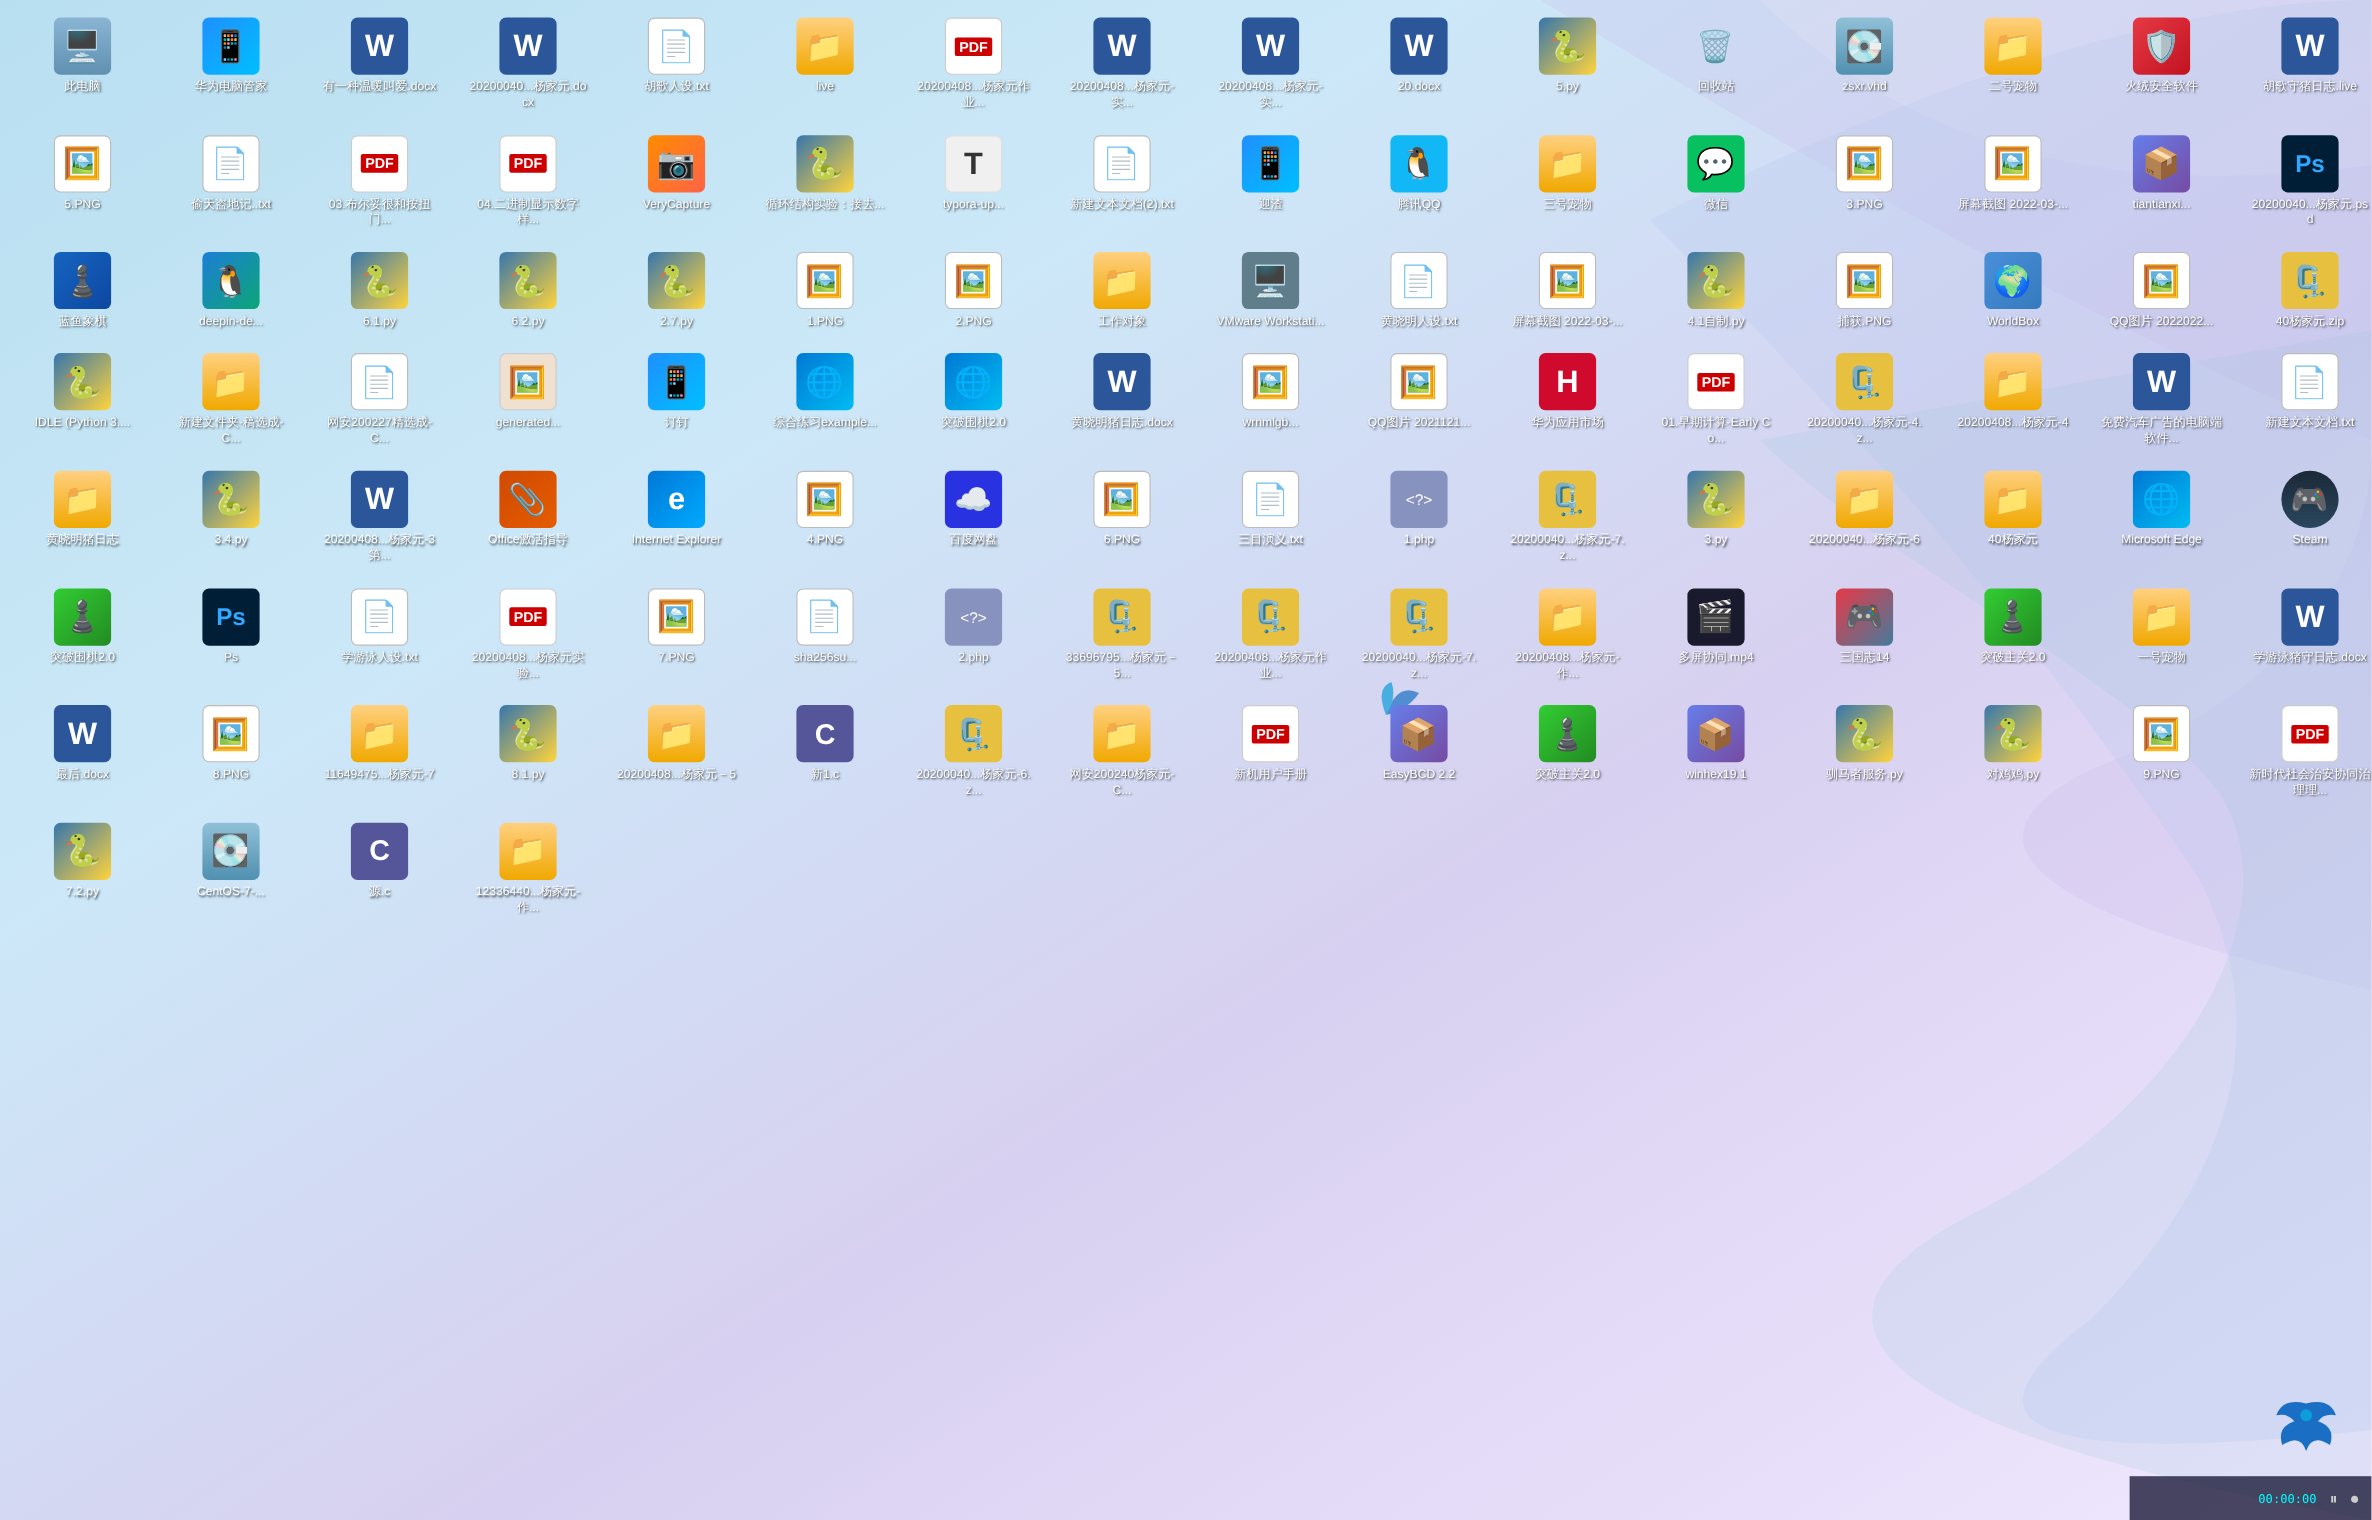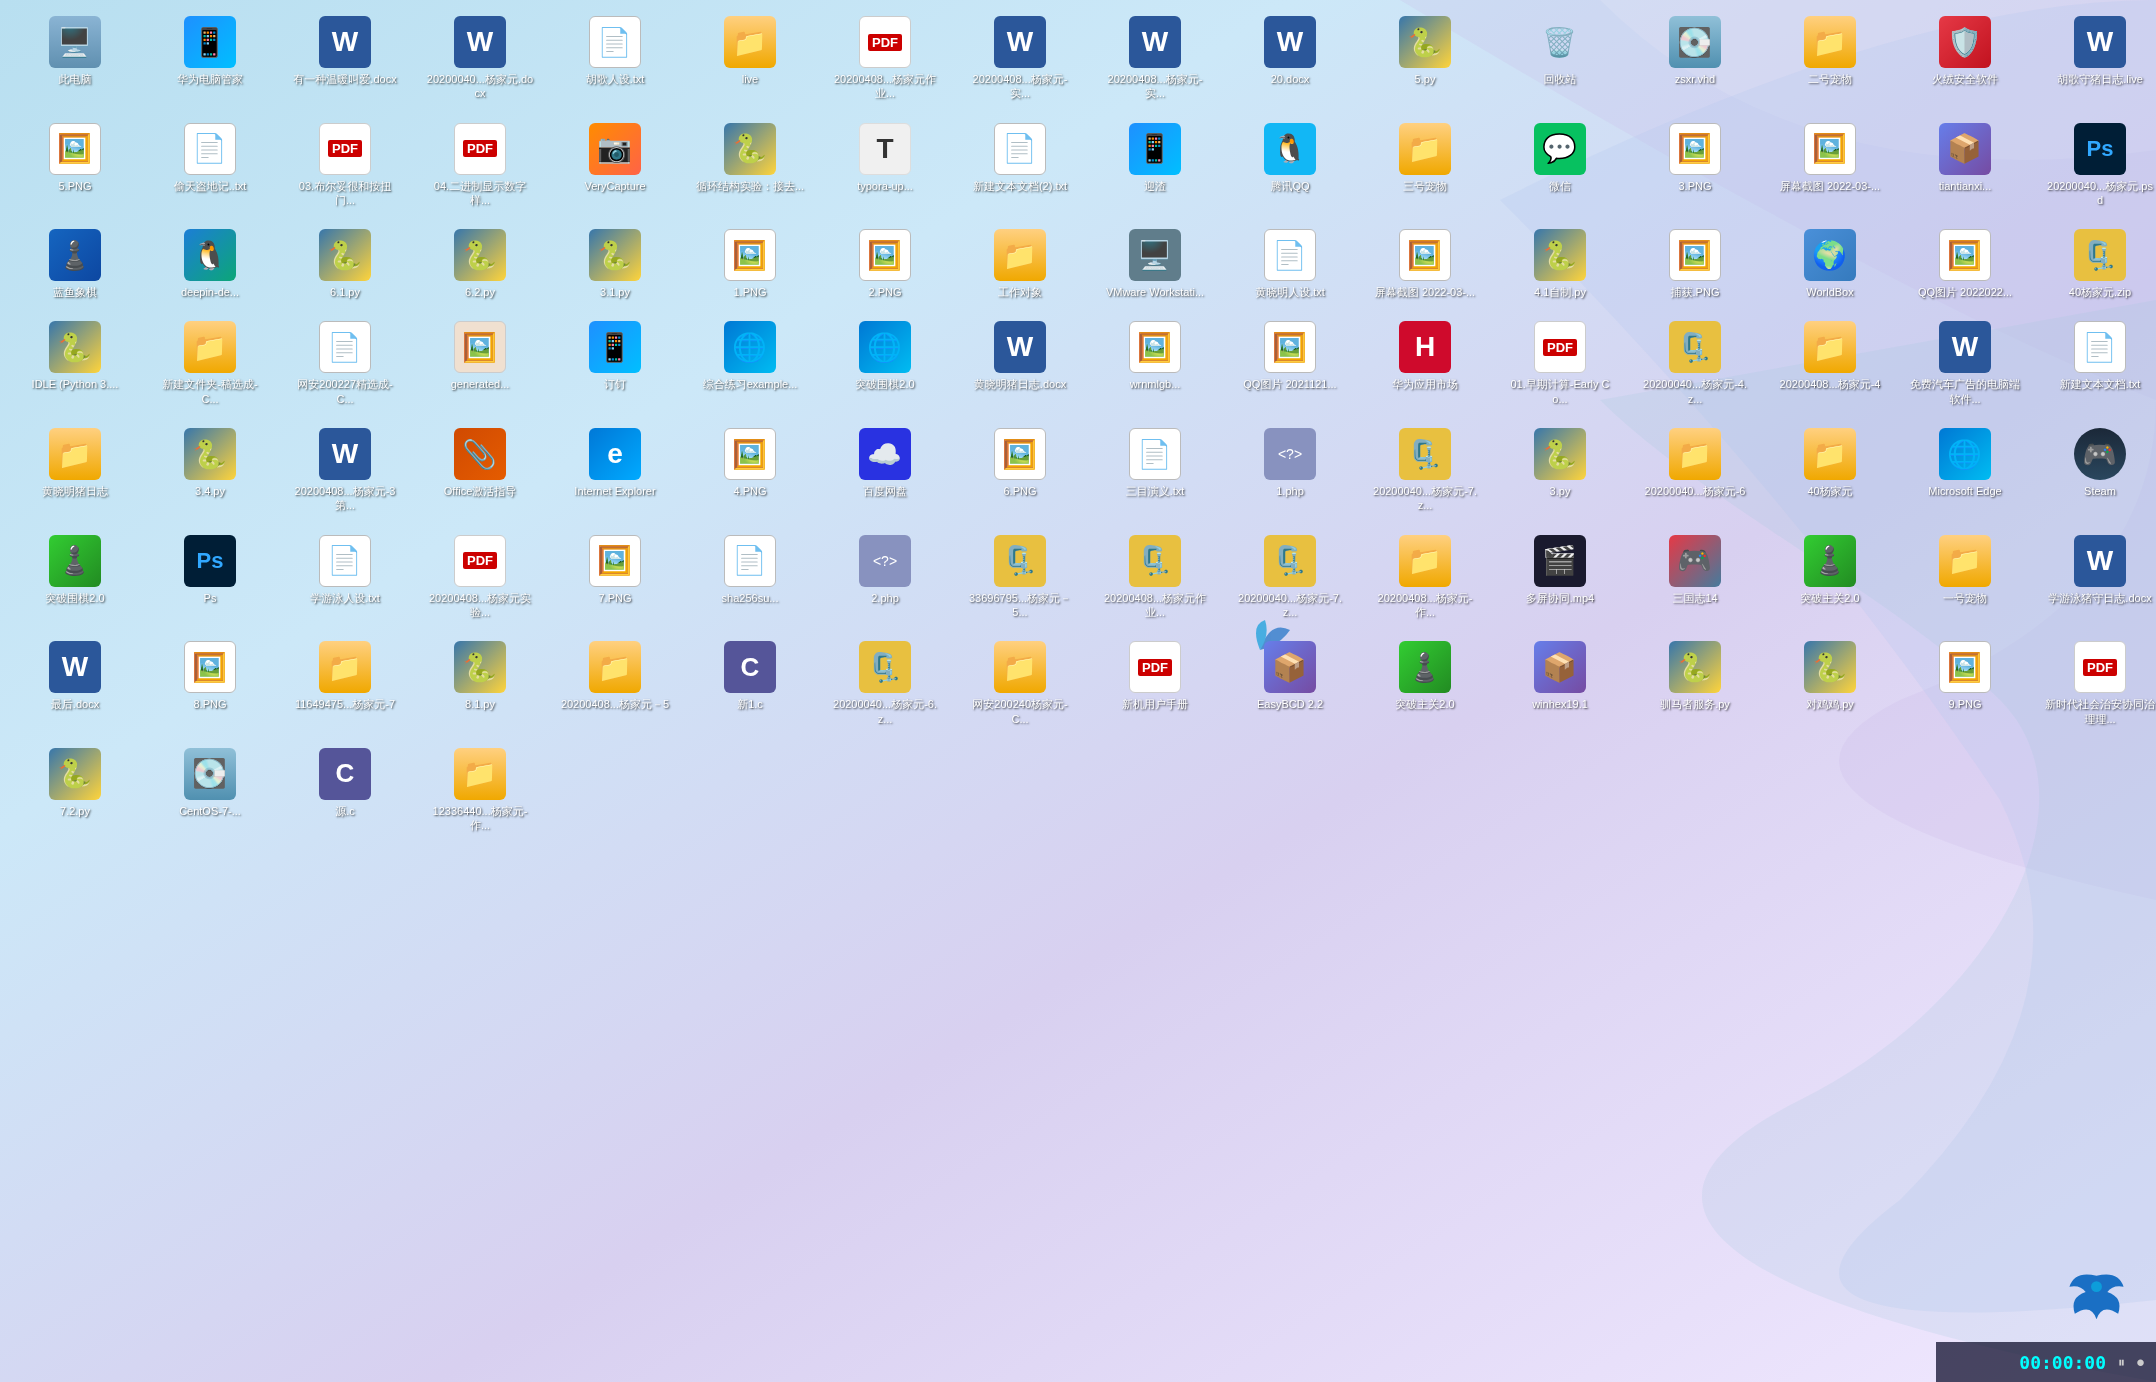--- a/index.html
+++ b/index.html
@@ -63,23 +63,22 @@
       height: 40px;
       background: rgba(0,0,30,0.7);
       display: flex;
       align-items: center;
       justify-content: flex-end;
       padding: 0 12px;
       gap: 12px;
     }
     .taskbar-time {
       color: #00ffff;
-      font-size: 18px;
+      font-size: 11px;
       font-family: monospace;
-      font-weight: bold;
     }
     .taskbar-icon {
       color: #ccc;
       font-size: 14px;
     }
     .icons-grid { position: relative; z-index: 1; }
 
     .overlay-bg {
       position: absolute;
       top: 0; left: 0; right: 0; bottom: 0;
@@ -261,21 +260,21 @@
       <div class="icon-item">
         <div class="icon-img" style="background: linear-gradient(135deg, rgb(55, 118, 171), rgb(255, 212, 59)); border-radius: 6px; font-size: 28px; color: rgb(255, 255, 255); font-weight: normal; display: flex; align-items: center; justify-content: center;">🐍</div>
         <div class="icon-label">6.1.py</div>
       </div>
       <div class="icon-item">
         <div class="icon-img" style="background: linear-gradient(135deg, rgb(55, 118, 171), rgb(255, 212, 59)); border-radius: 6px; font-size: 28px; color: rgb(255, 255, 255); font-weight: normal; display: flex; align-items: center; justify-content: center;">🐍</div>
         <div class="icon-label">6.2.py</div>
       </div>
       <div class="icon-item">
         <div class="icon-img" style="background: linear-gradient(135deg, rgb(55, 118, 171), rgb(255, 212, 59)); border-radius: 6px; font-size: 28px; color: rgb(255, 255, 255); font-weight: normal; display: flex; align-items: center; justify-content: center;">🐍</div>
-        <div class="icon-label">3.1.py</div>
+        <div class="icon-label">2.7.py</div>
       </div>
       <div class="icon-item">
         <div class="icon-img" style="background: rgb(255, 255, 255); border-radius: 6px; border: 1px solid rgb(187, 187, 187); font-size: 28px; color: rgb(85, 85, 85); font-weight: normal; display: flex; align-items: center; justify-content: center;">🖼️</div>
         <div class="icon-label">1.PNG</div>
       </div>
       <div class="icon-item">
         <div class="icon-img" style="background: rgb(255, 255, 255); border-radius: 6px; border: 1px solid rgb(187, 187, 187); font-size: 28px; color: rgb(85, 85, 85); font-weight: normal; display: flex; align-items: center; justify-content: center;">🖼️</div>
         <div class="icon-label">2.PNG</div>
       </div>
       <div class="icon-item">

